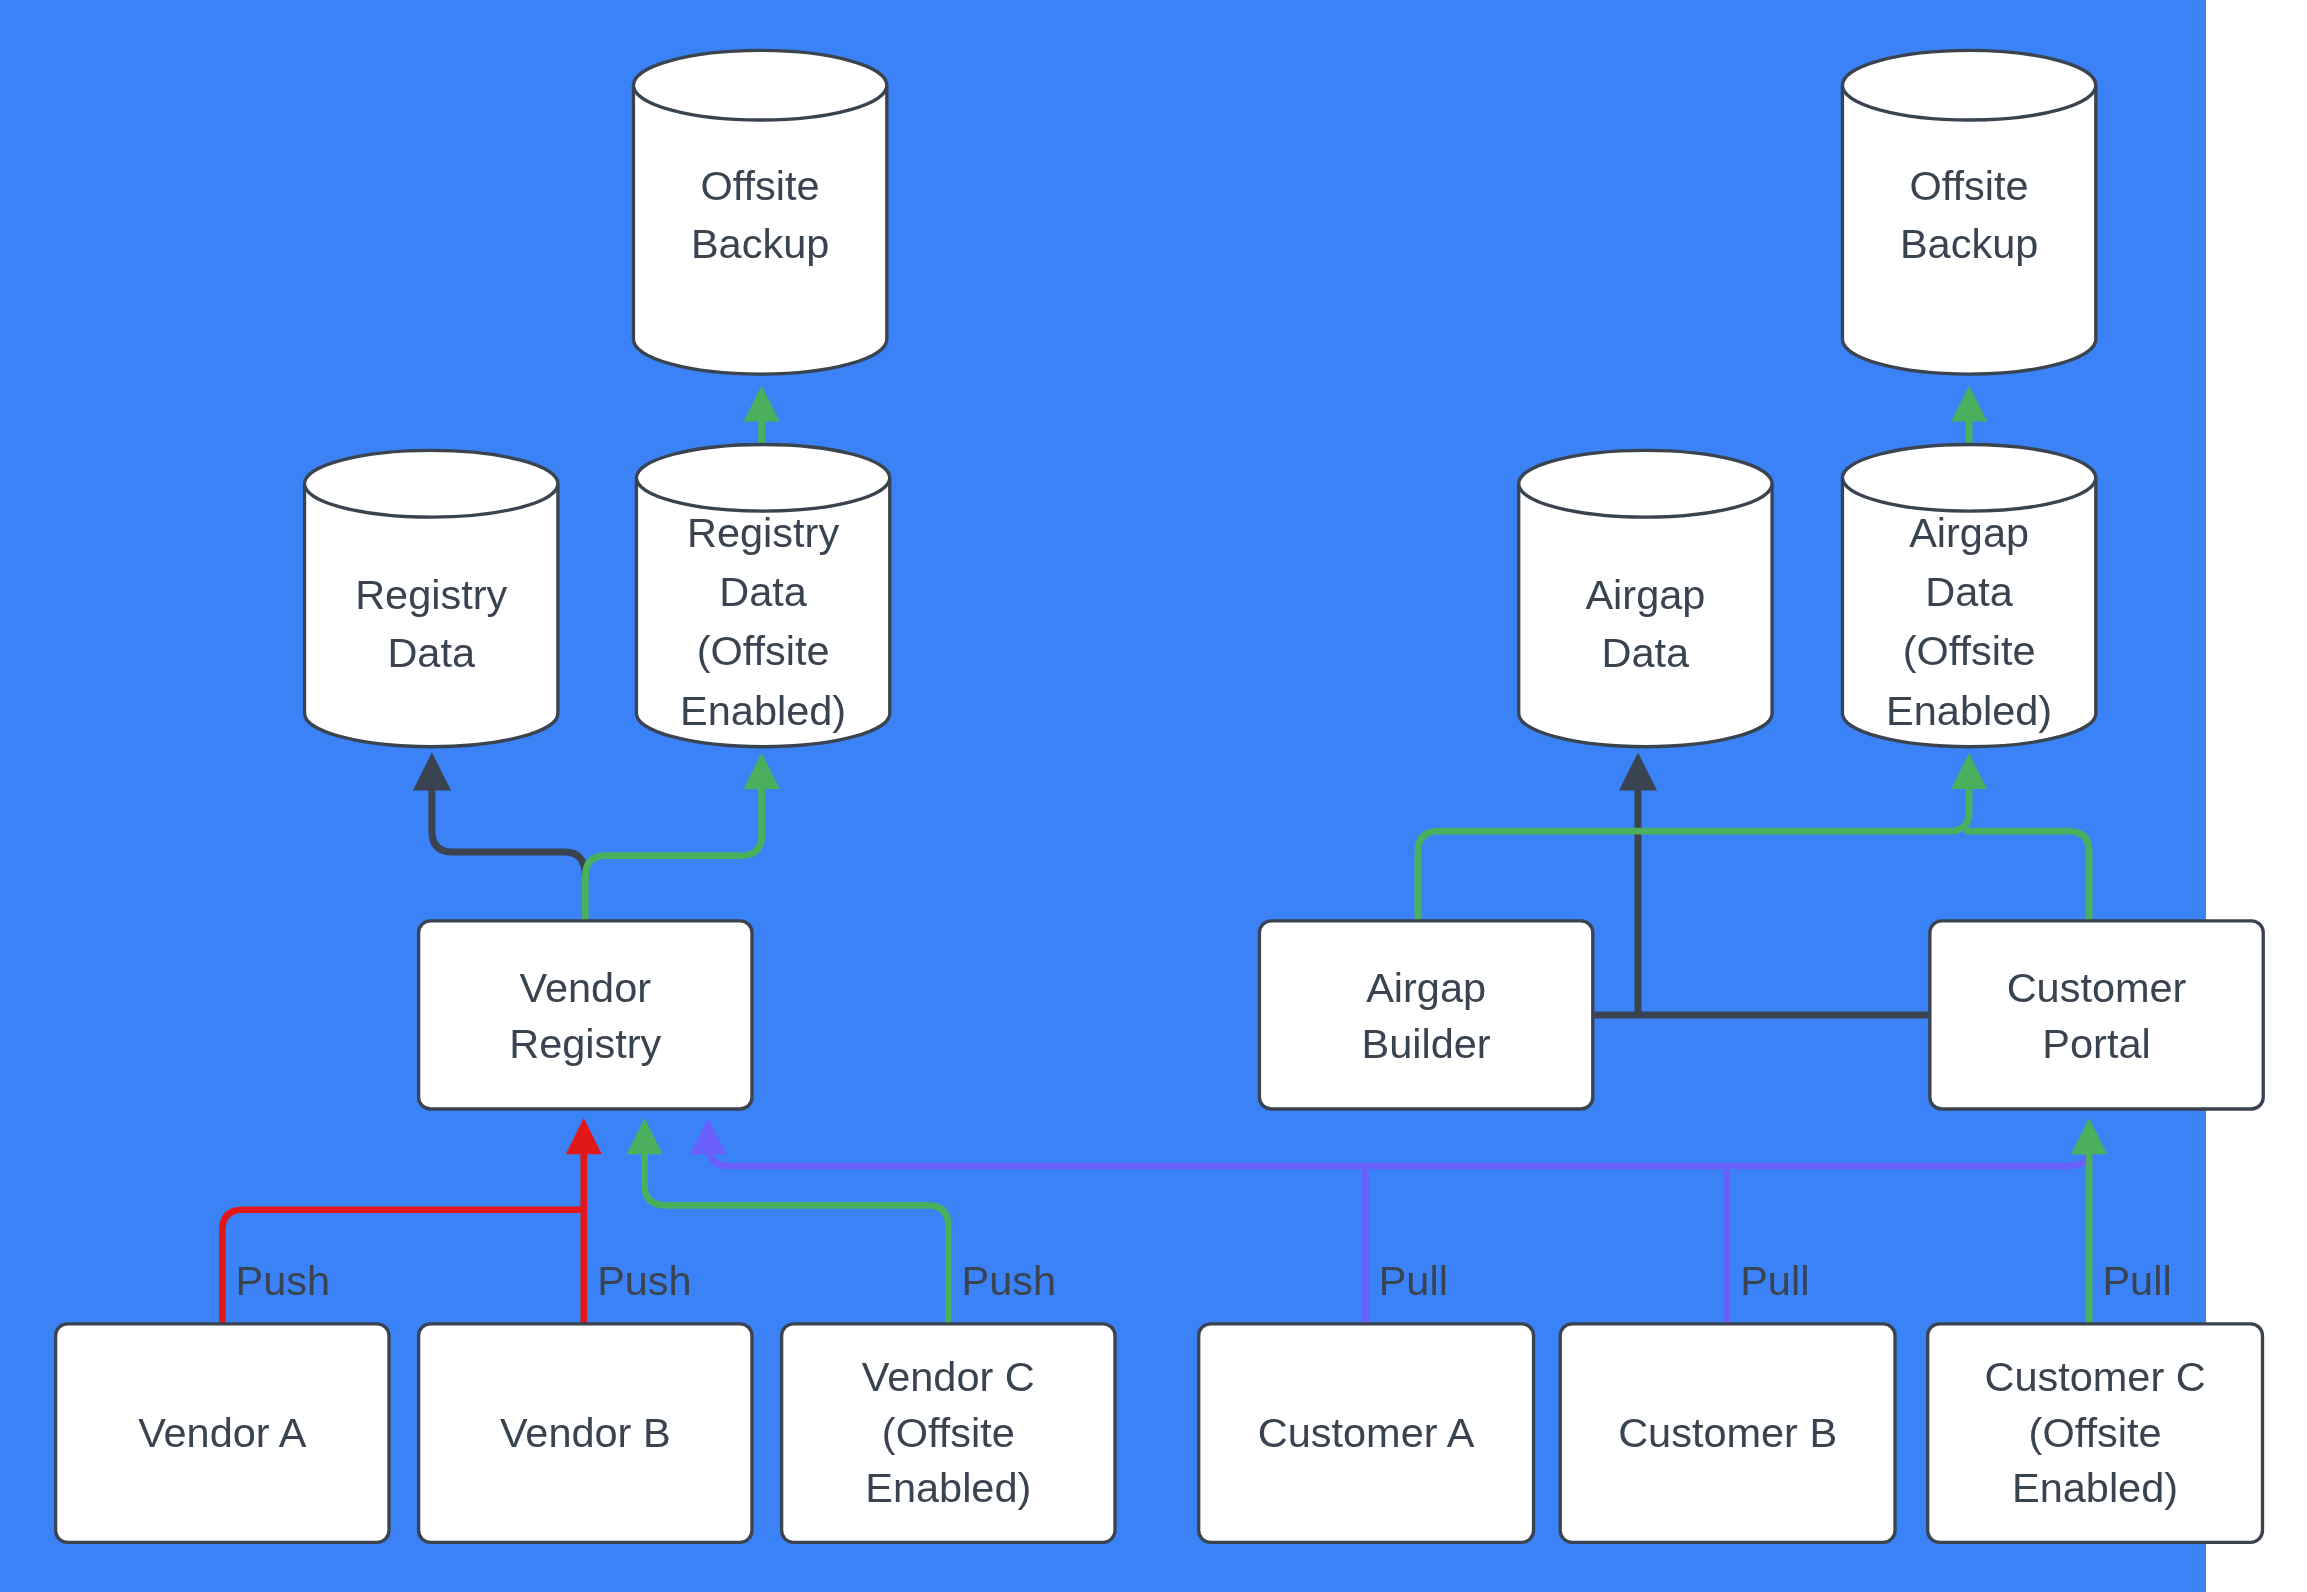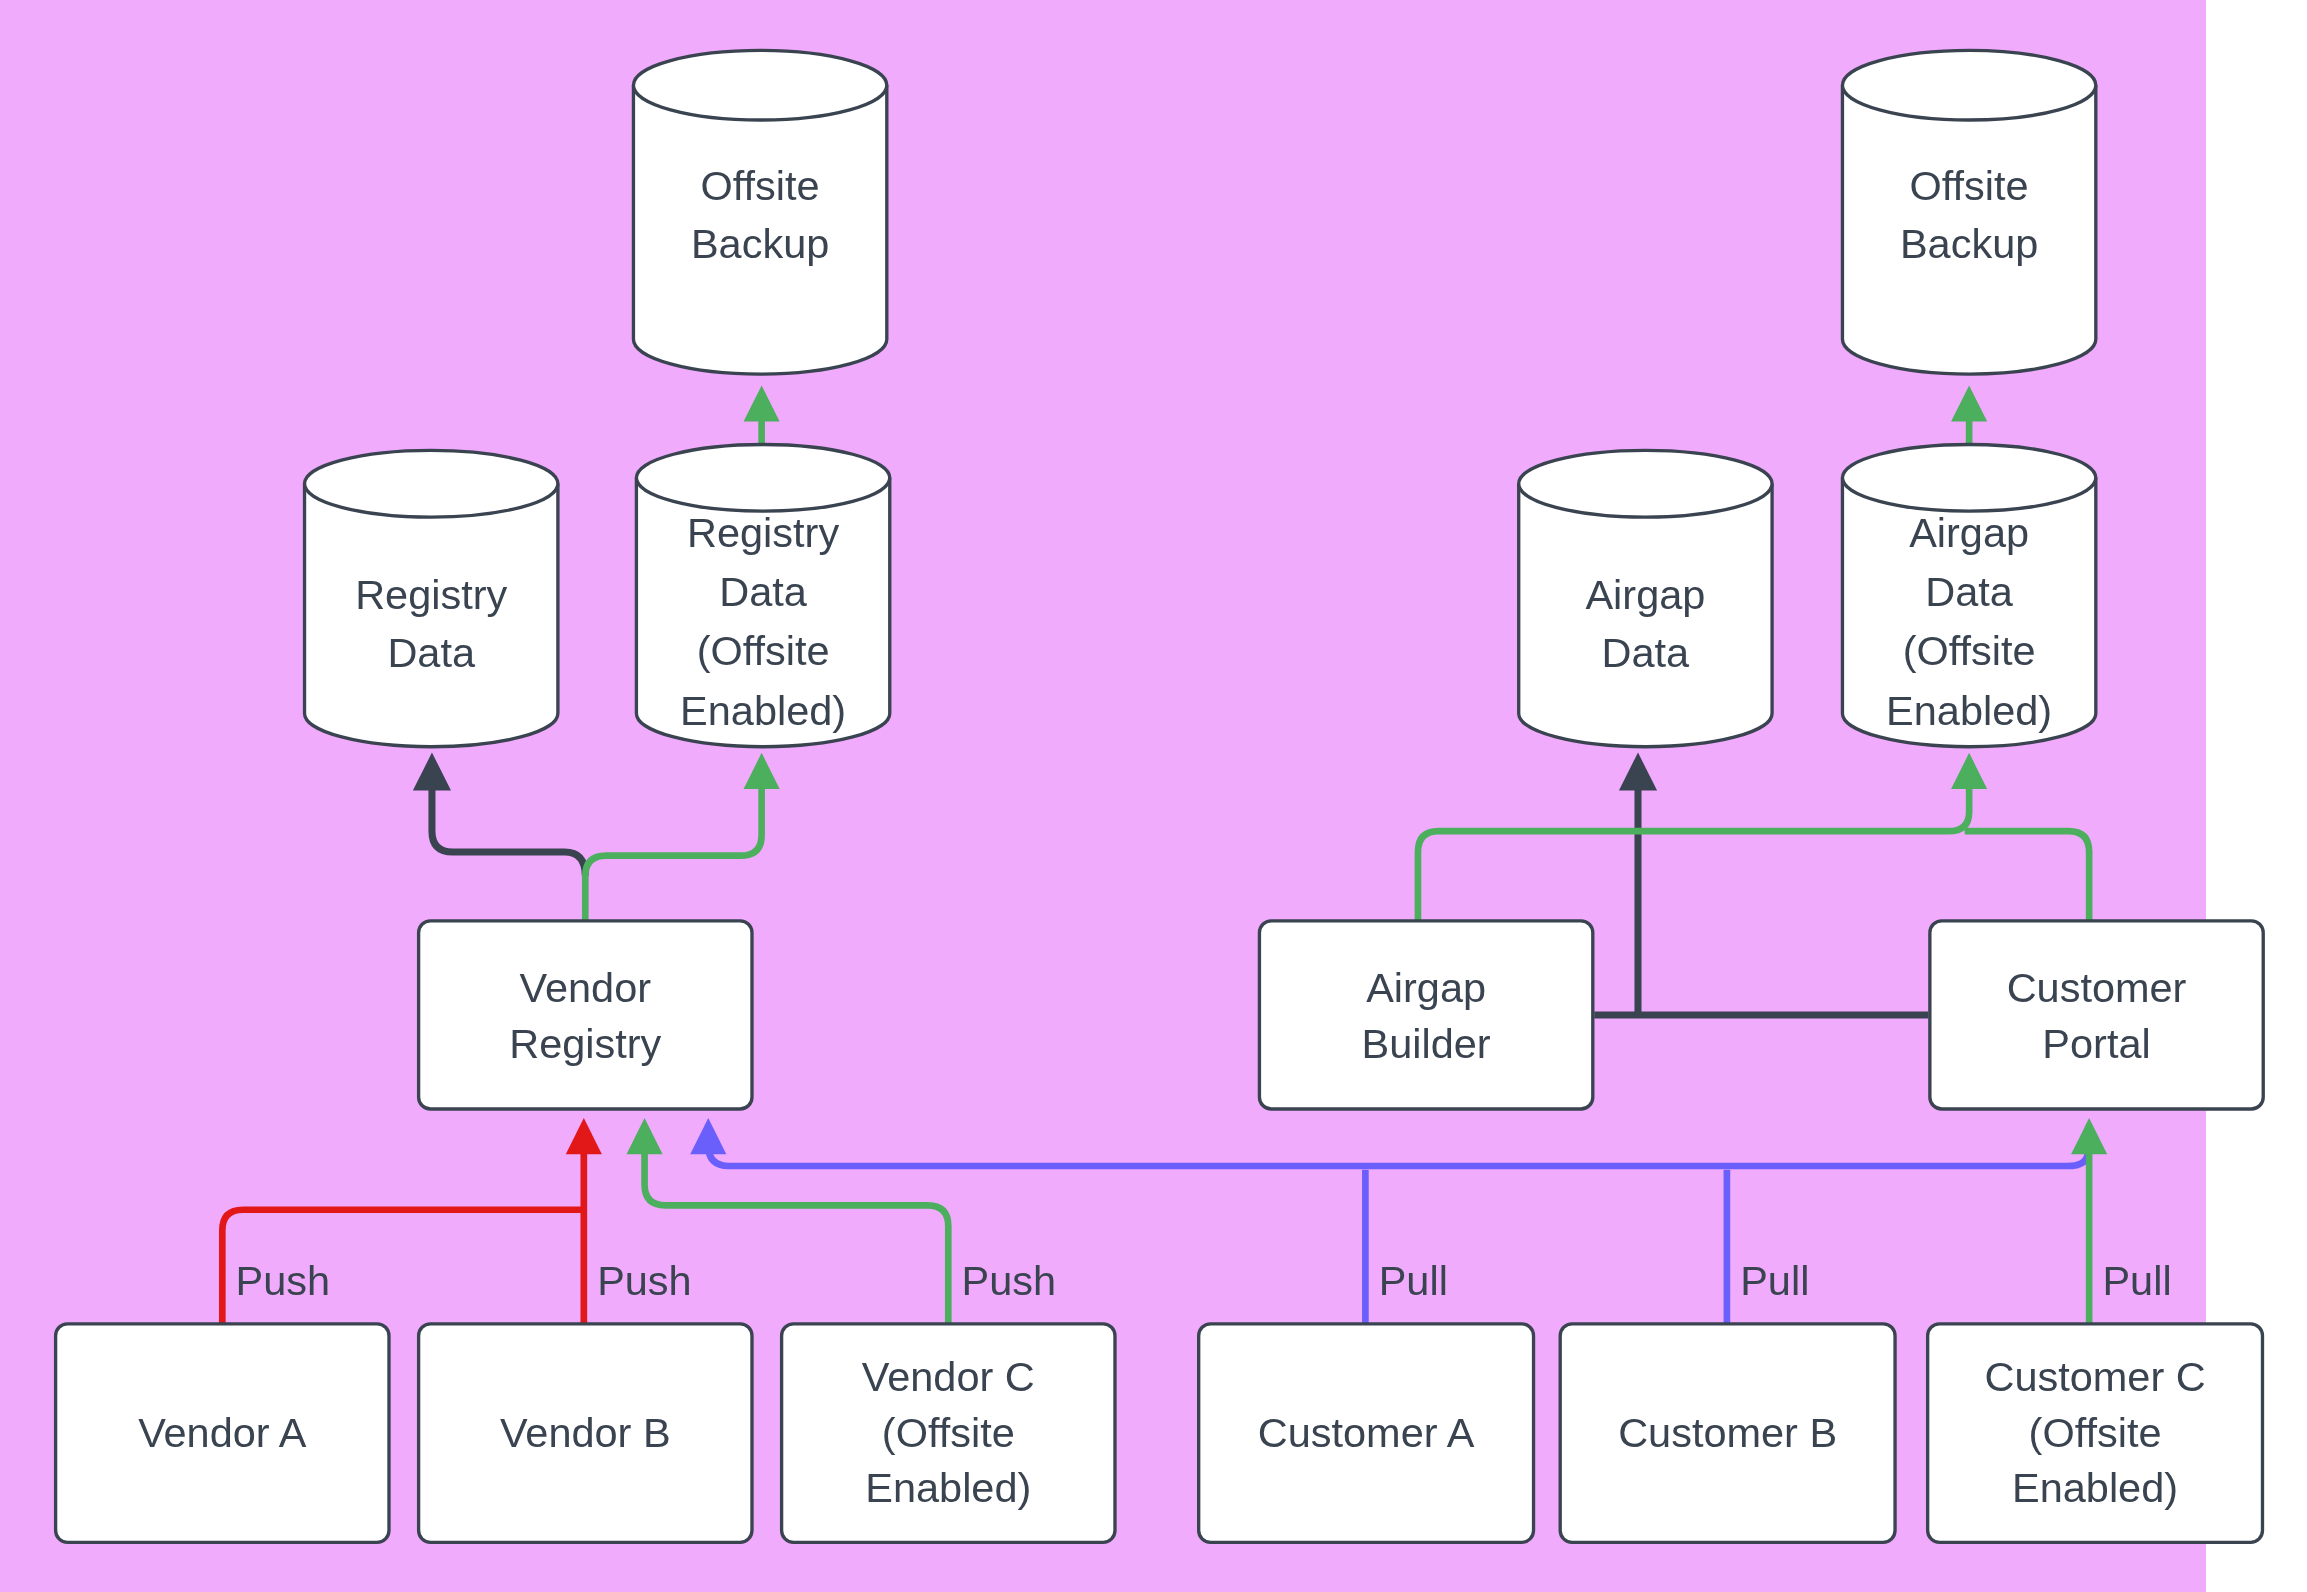--- a/index.html
+++ b/index.html
@@ -1,16 +1,16 @@
 <!DOCTYPE html>
 <html style="font-size:12px"><head>
 <meta charset="utf-8">
 <style>
   html,body{margin:0;padding:0;background:#ffffff;}
-  .diagram-wrap{width:2206px;height:1592px;background:#f0abfc;}
+  .diagram-wrap{width:2206px;height:1592px;background:#3b82f6;}
   svg{display:block;}
   .node-shape{fill:#ffffff;stroke-width:4.5;}
   .edge{fill:none;stroke-width:9;}
   .edge-dark{fill:none;stroke-width:9.5;}
   .node-label{font-family:"Liberation Sans",sans-serif;font-size:56px;text-anchor:middle;}
   .edge-label{font-family:"Liberation Sans",sans-serif;font-size:56px;text-anchor:start;}
 </style>
 </head>
 <body>
 

